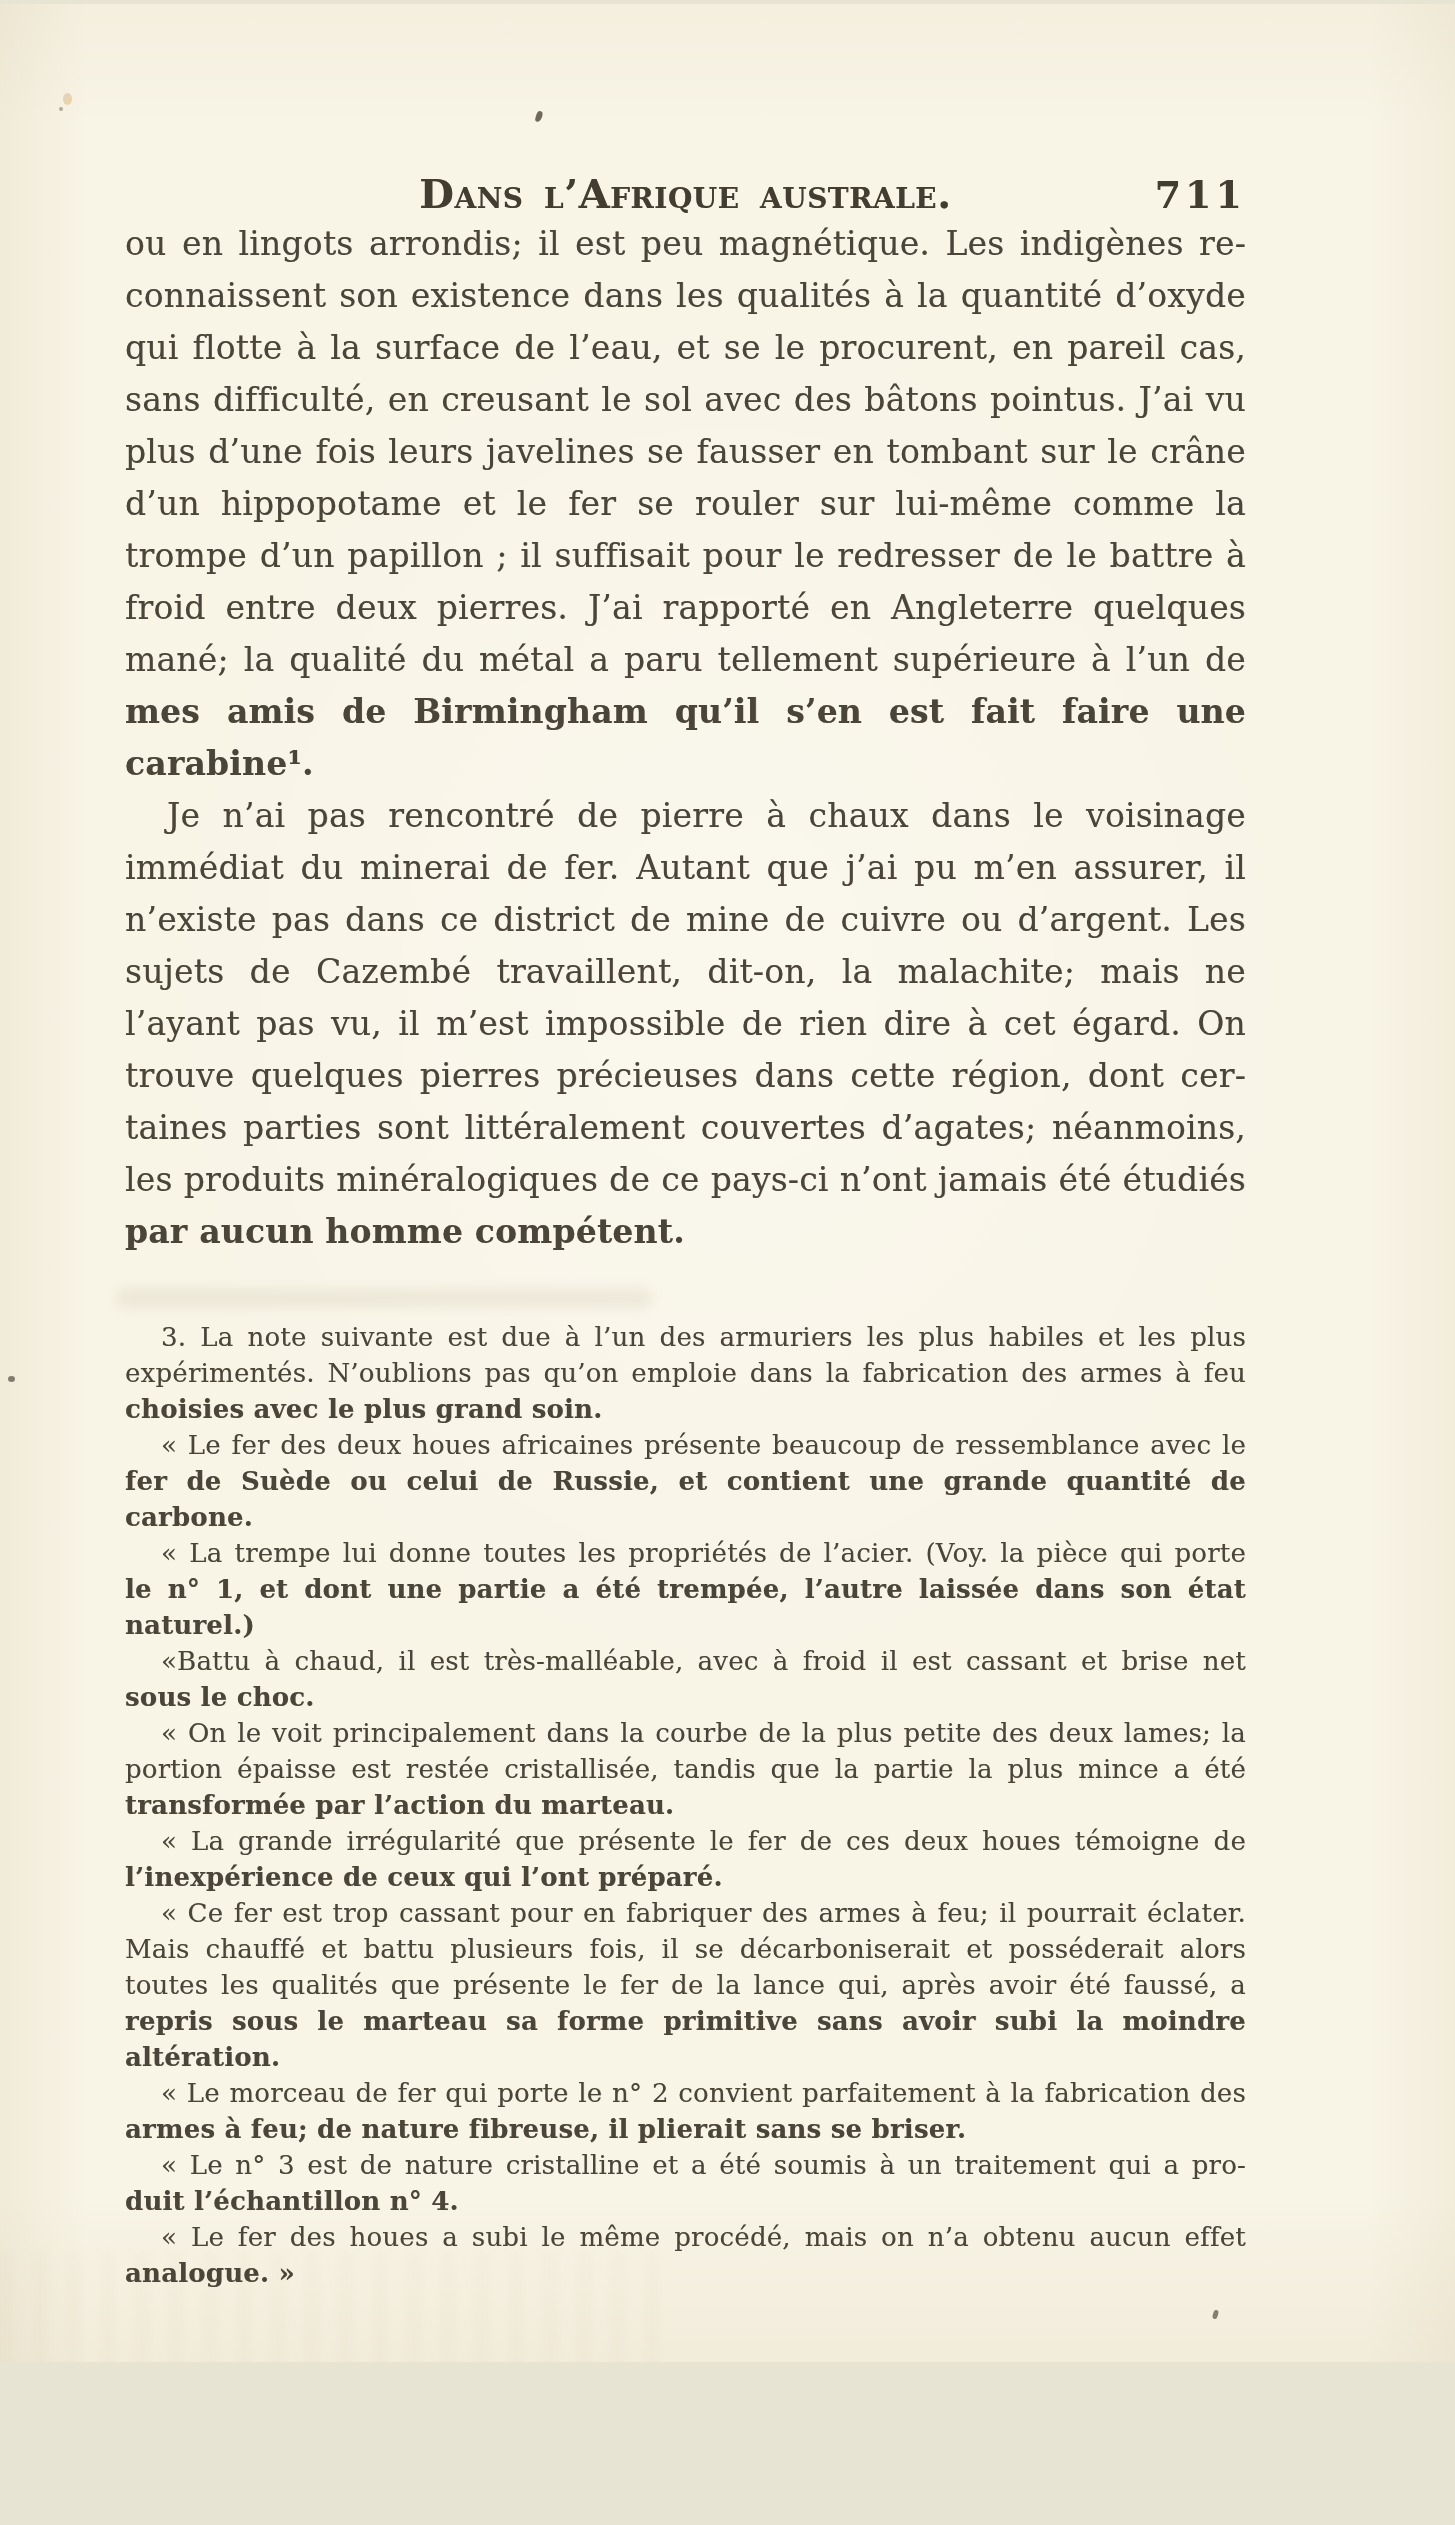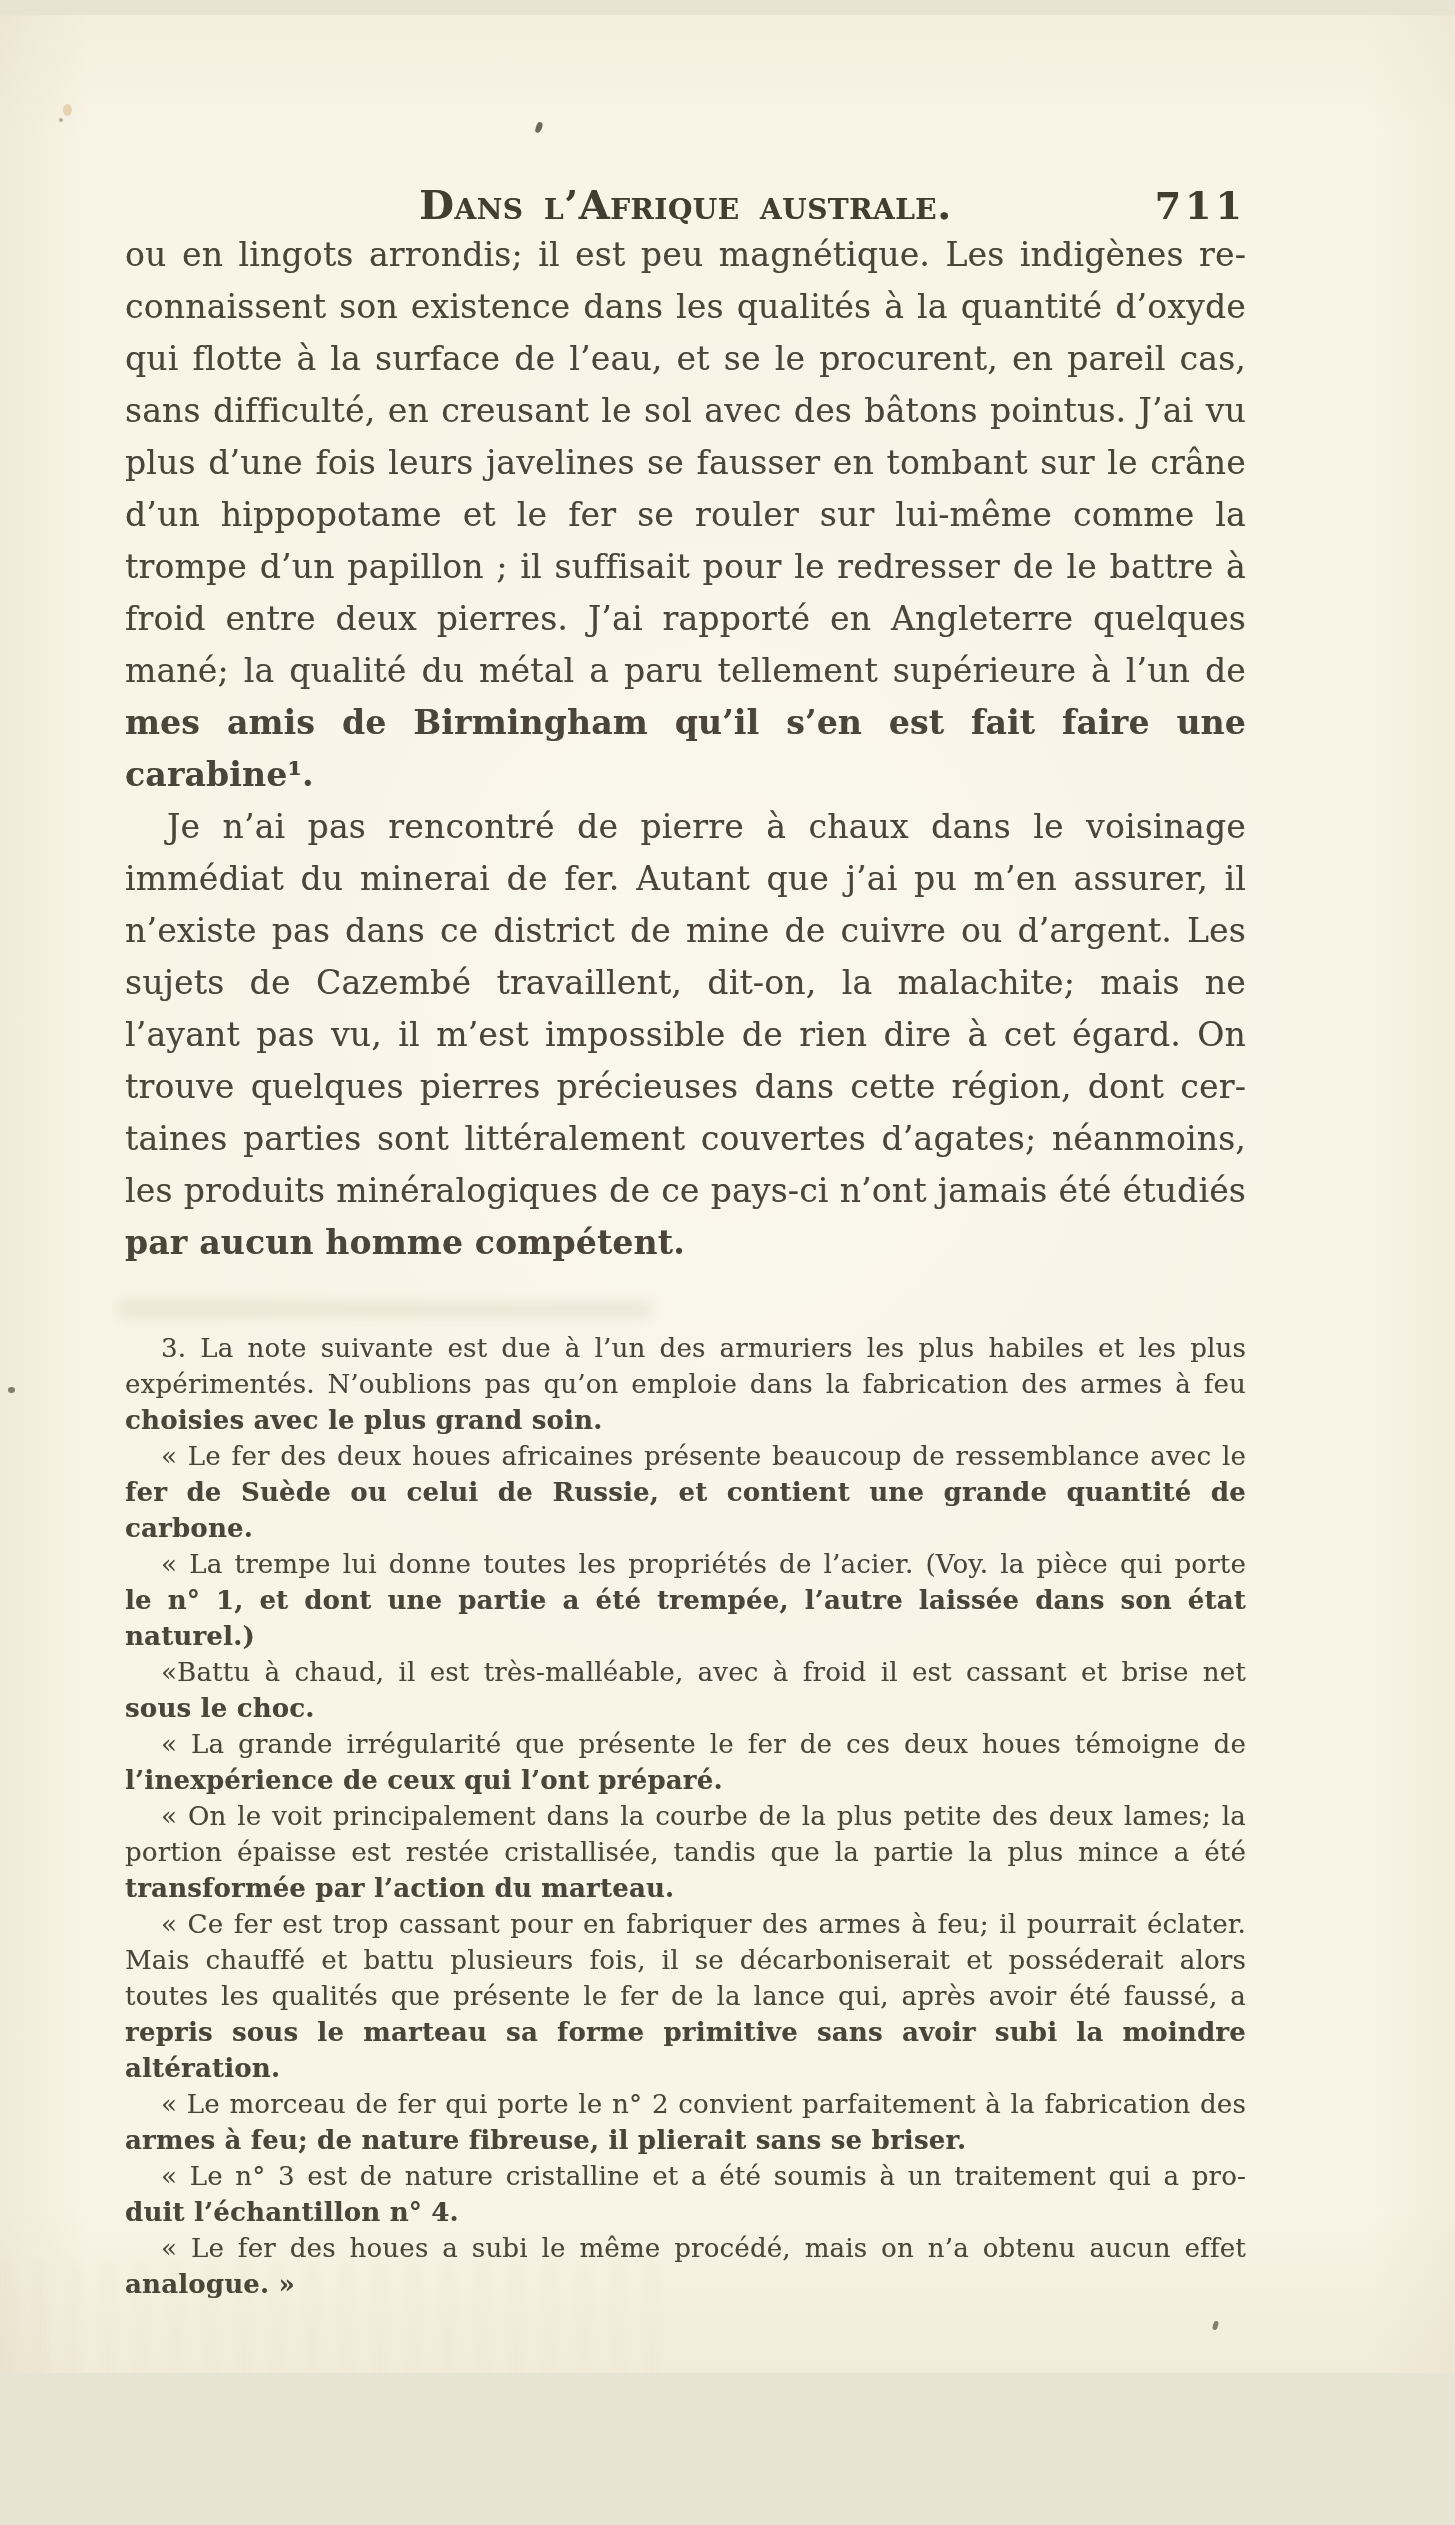--- a/index.html
+++ b/index.html
@@ -1,20 +1,20 @@
 <!DOCTYPE html>
 <html><head>
 <meta charset="utf-8">
 <style>
   html, body { margin: 0; padding: 0; background: #e8e4d4; }
   .page {
     position: relative;
     width: 1455px;
     height: 2358px;
-    margin: 15px auto;
+    margin: 4px auto;
     background: var(--paper, #f8f4e6);
     overflow: hidden;
     font-family: "DejaVu Serif", "Liberation Serif", serif;
     color: var(--ink, #4a4439);
   }
   
   .paper-tone {
     position: absolute; inset: 0; pointer-events: none;
     background:
       radial-gradient(ellipse 60% 45% at 50% 42%, rgba(255,255,255,0.30), rgba(255,255,255,0) 70%),
@@ -134,27 +134,27 @@
       </div>
       <div class="para">
         <div class="line indent">« La trempe lui donne toutes les propriétés de l’acier. (Voy. la pièce qui porte</div>
         <div class="line last">le n° 1, et dont une partie a été trempée, l’autre laissée dans son état naturel.)</div>
       </div>
       <div class="para">
         <div class="line indent">«Battu à chaud, il est très-malléable, avec à froid il est cassant et brise net</div>
         <div class="line last">sous le choc.</div>
       </div>
       <div class="para">
-        <div class="line indent">« La grande irrégularité que présente le fer de ces deux houes témoigne de</div>
-        <div class="line last">l’inexpérience de ceux qui l’ont préparé.</div>
-      </div>
-      <div class="para">
         <div class="line indent">« On le voit principalement dans la courbe de la plus petite des deux lames; la</div>
         <div class="line">portion épaisse est restée cristallisée, tandis que la partie la plus mince a été</div>
         <div class="line last">transformée par l’action du marteau.</div>
+      </div>
+      <div class="para">
+        <div class="line indent">« La grande irrégularité que présente le fer de ces deux houes témoigne de</div>
+        <div class="line last">l’inexpérience de ceux qui l’ont préparé.</div>
       </div>
       <div class="para">
         <div class="line indent">« Ce fer est trop cassant pour en fabriquer des armes à feu; il pourrait éclater.</div>
         <div class="line">Mais chauffé et battu plusieurs fois, il se décarboniserait et posséderait alors</div>
         <div class="line">toutes les qualités que présente le fer de la lance qui, après avoir été faussé, a</div>
         <div class="line last">repris sous le marteau sa forme primitive sans avoir subi la moindre altération.</div>
       </div>
       <div class="para">
         <div class="line indent">« Le morceau de fer qui porte le n° 2 convient parfaitement à la fabrication des</div>
         <div class="line last">armes à feu; de nature fibreuse, il plierait sans se briser.</div>

